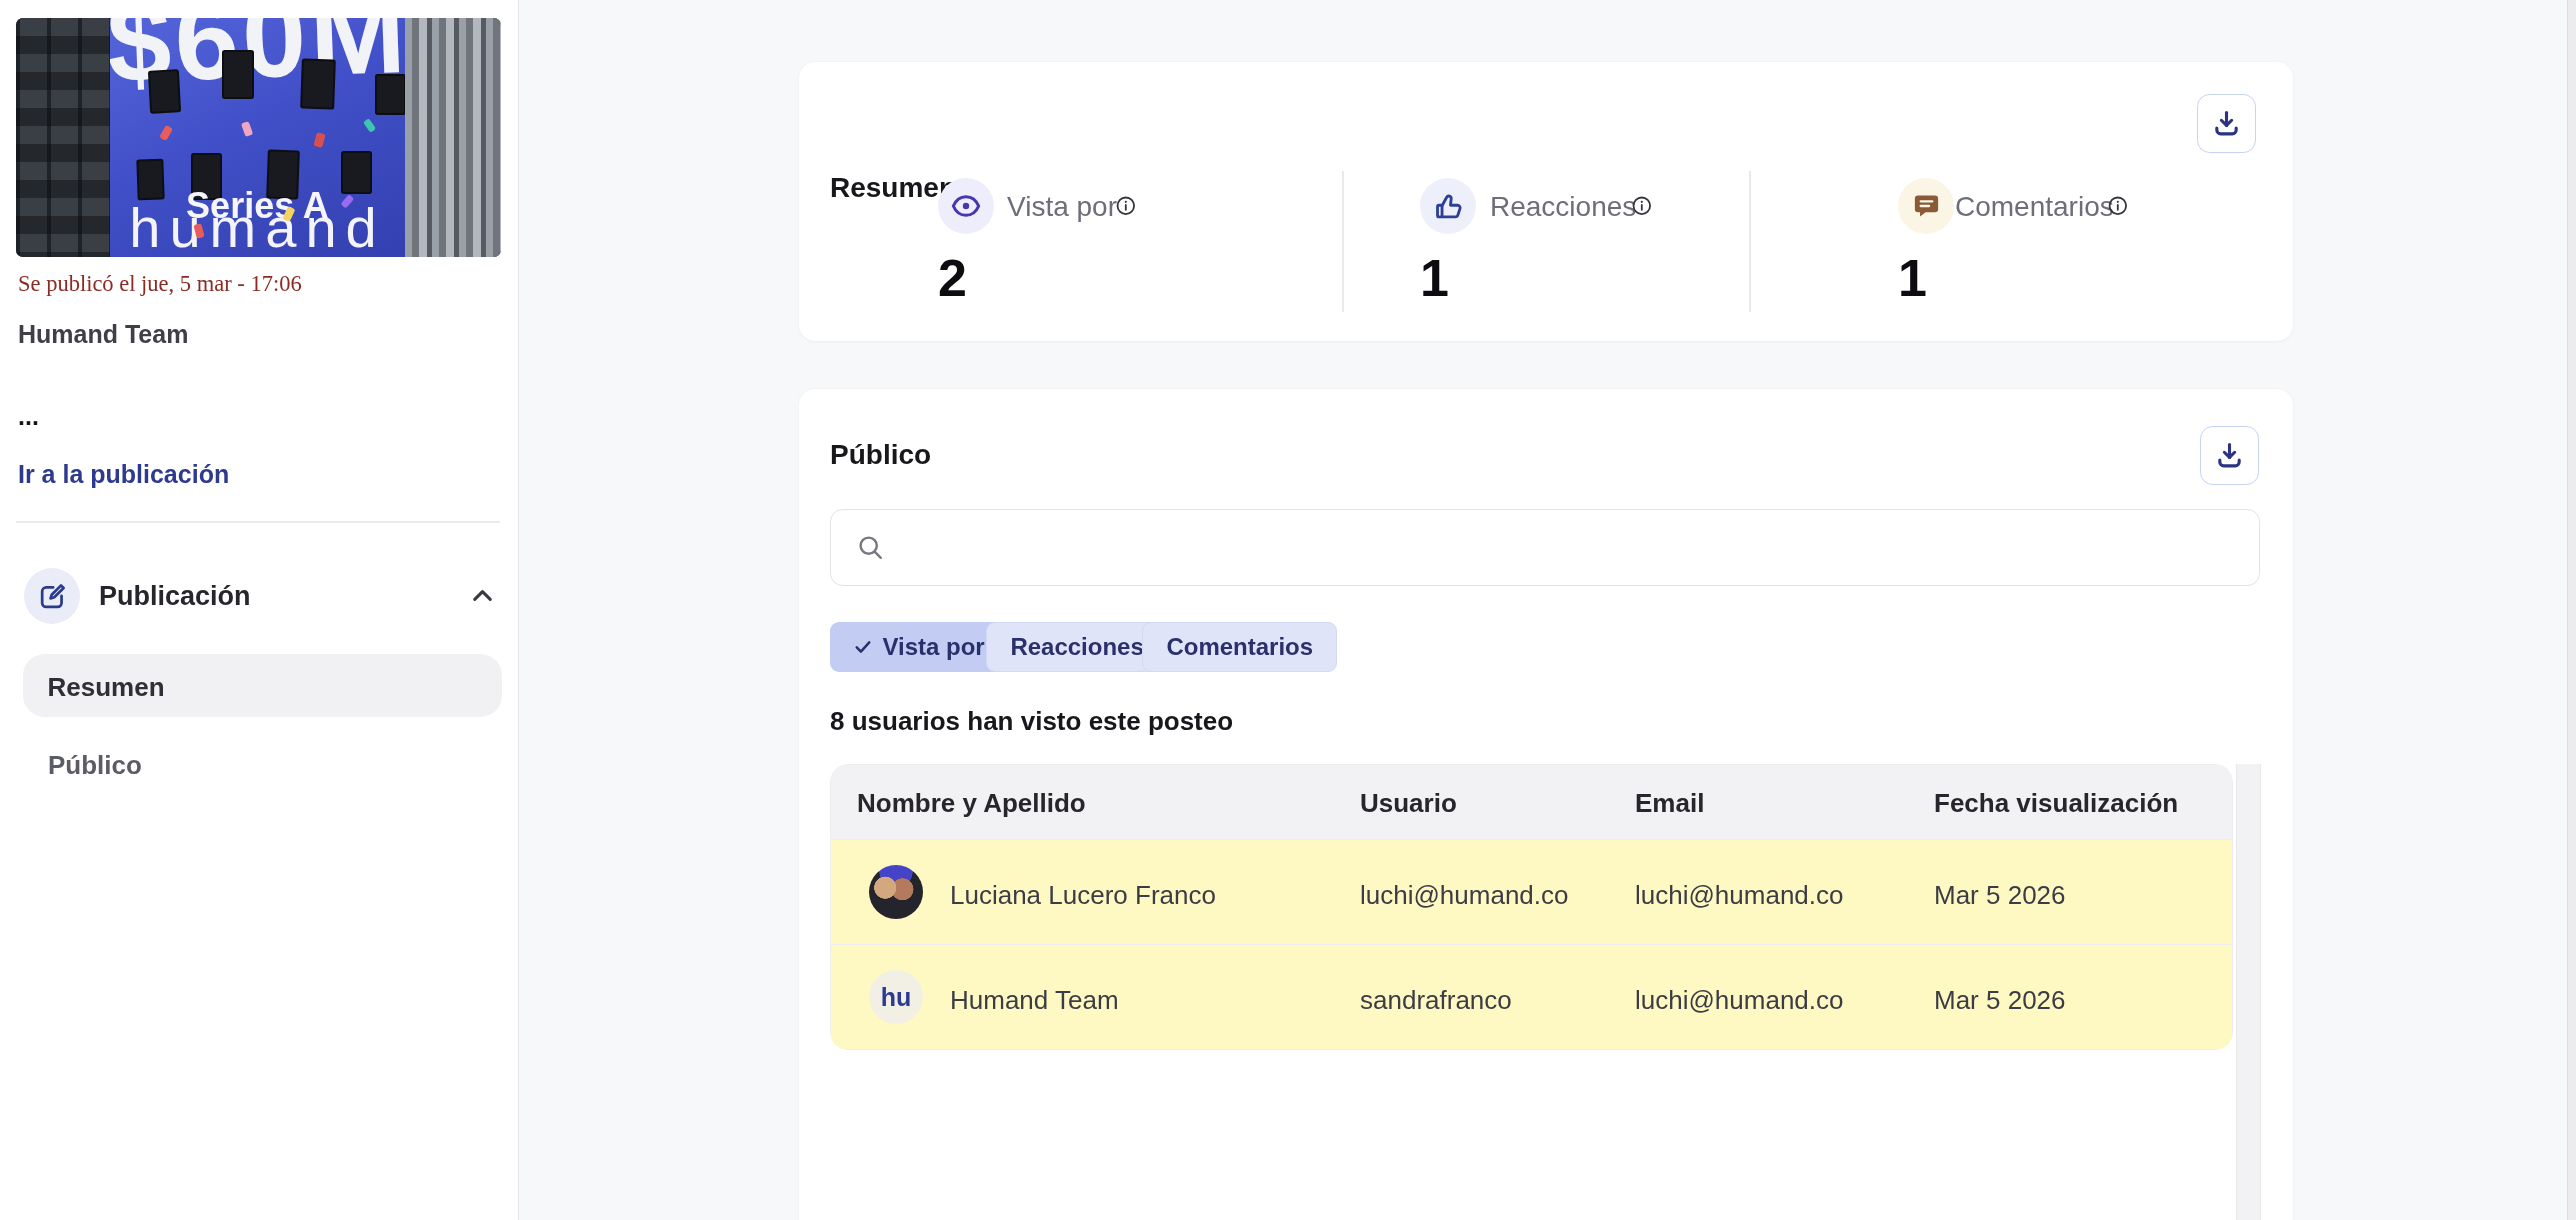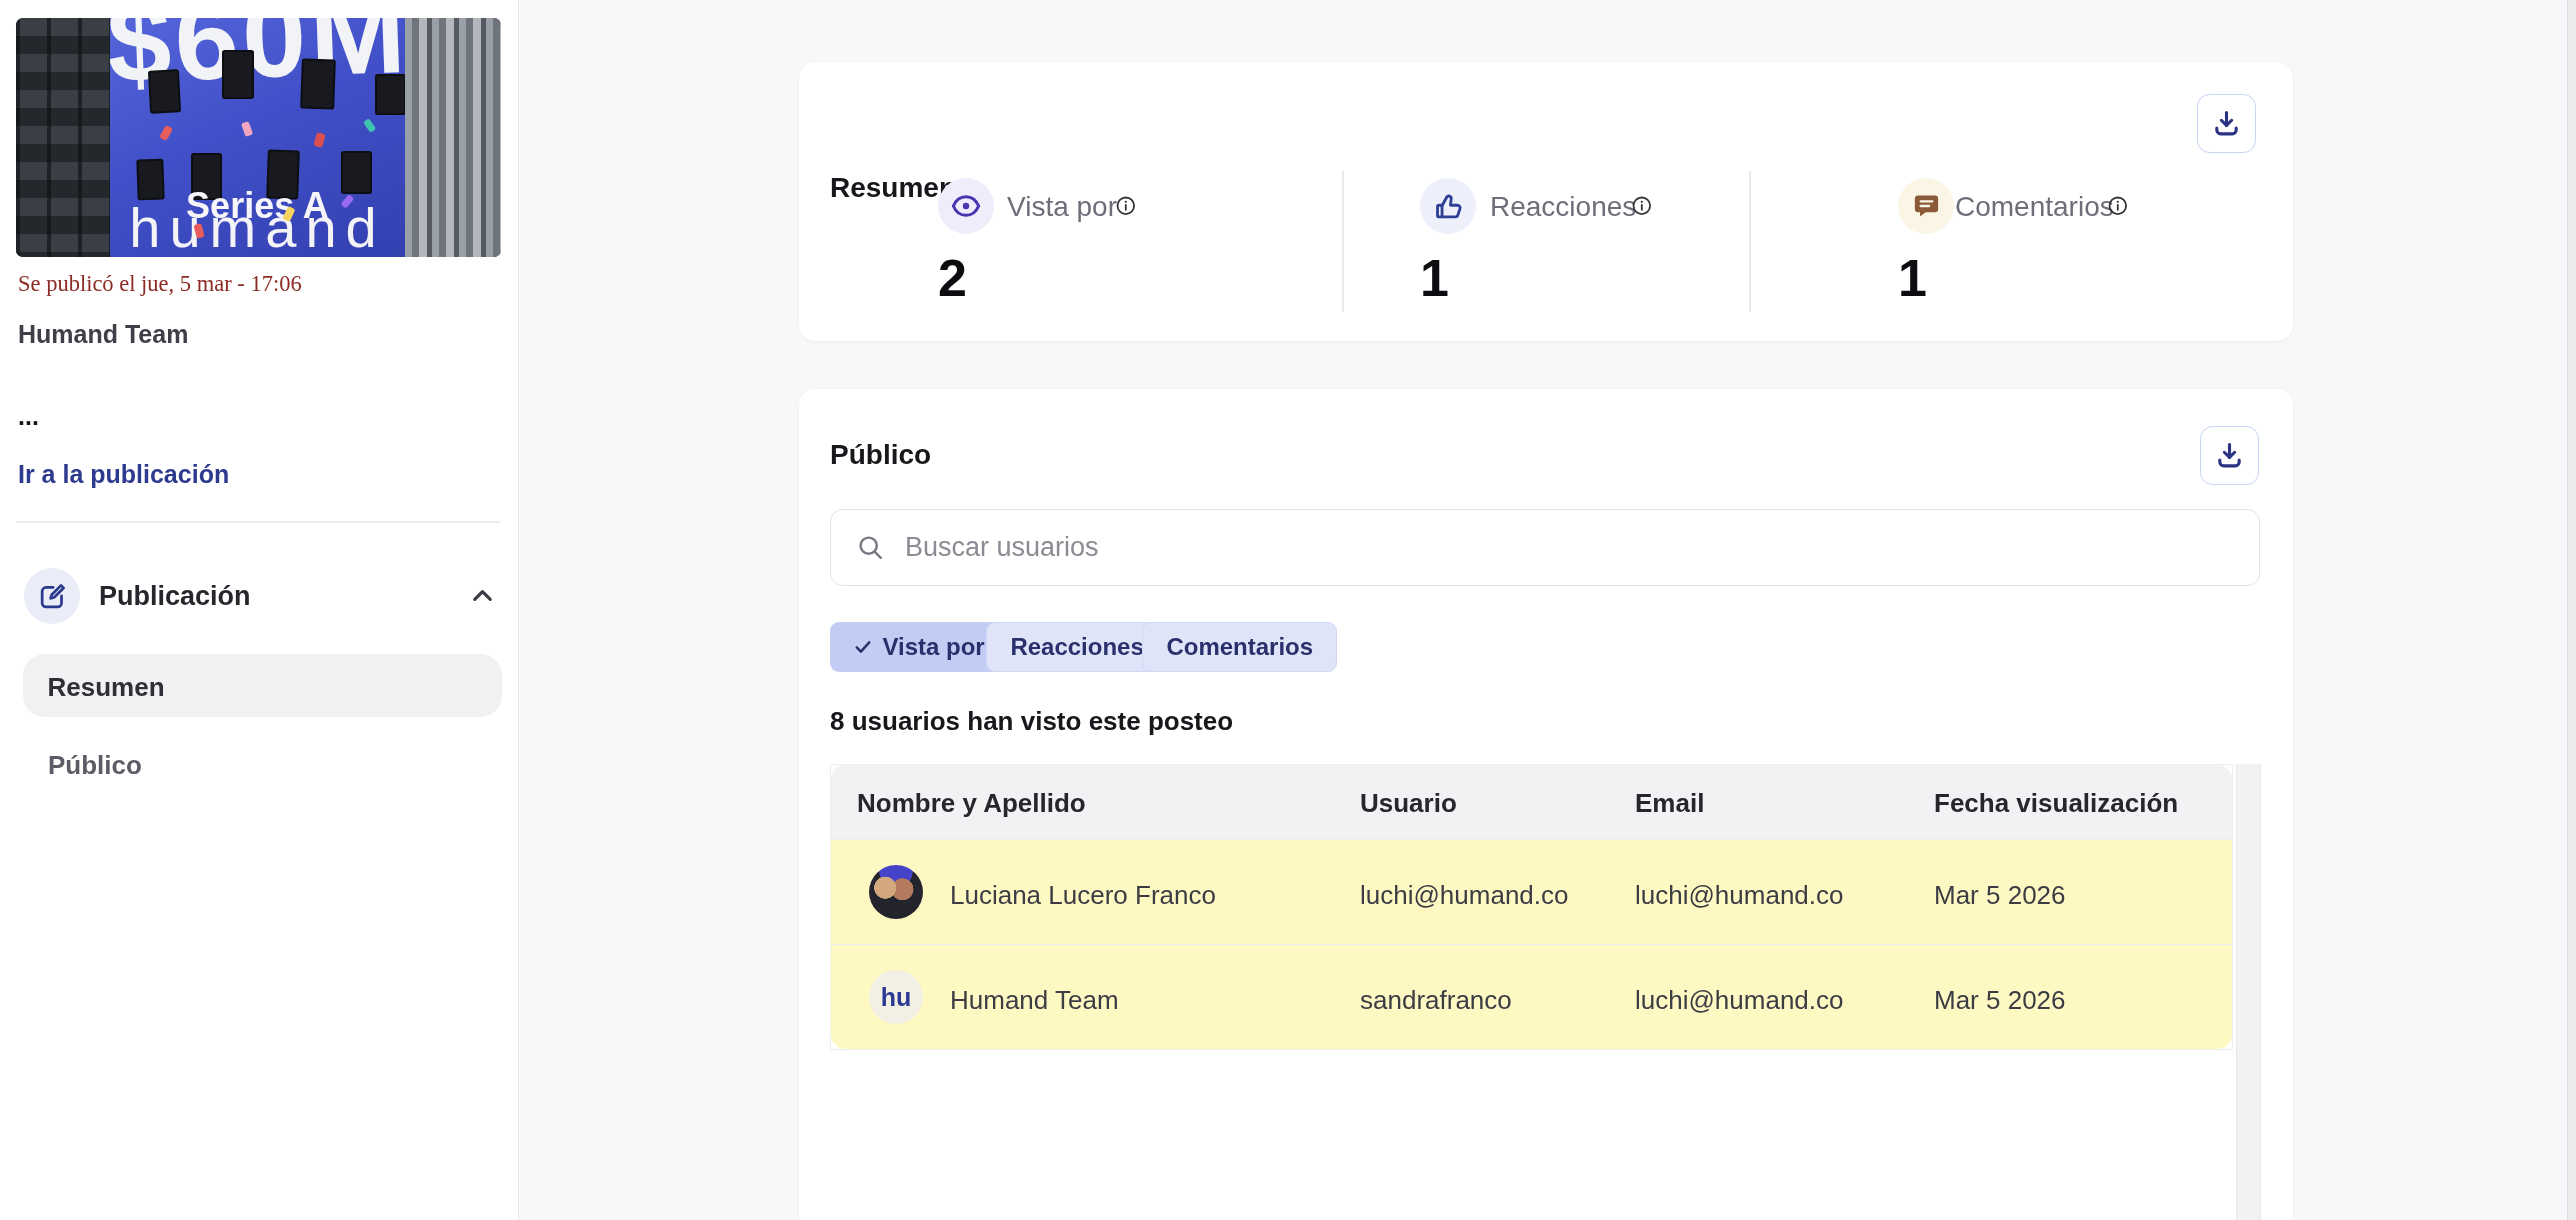--- a/index.html
+++ b/index.html
@@ -98,21 +98,21 @@
   }
   .search-input::placeholder { color:#8b8b94; }
   .chip {
     position:absolute; top:233px; height:50px; border-radius:9px;
     display:flex; align-items:center; justify-content:center; gap:9px;
     font-size:24px; font-weight:bold; color:#29306b; cursor:pointer; padding:0 23.4px;
   }
   .chip-selected { background:#c3cdf4; }
   .chip-normal { background:#dfe4f9; border:0.9px solid #d2d9f4; }
   .tbl-summary { position:absolute; left:31px; top:317px; font-size:26px; font-weight:bold; color:#17171c; }
-  .tbl { position:absolute; left:31px; top:375px; width:1403px; border:0.9px solid #ededf0; border-radius:2px; }
+  .tbl { position:absolute; left:31px; top:375px; width:1403px; border:0.9px solid #ededf0; border-radius:19px; }
   .tbl-header {
     position:relative; height:74px; background:#f2f2f4; border-radius:14.4px 14.4px 0 0;
   }
   .th { position:absolute; top:23.4px; font-size:26px; font-weight:bold; color:#26262c; }
   .tr { position:relative; height:105px; background:#fef9c3; border-top:1.8px solid #ededef; }
   .tr:last-child { border-radius:0 0 14.4px 14.4px; }
   .td { position:absolute; top:40px; font-size:26px; color:#3c3c44; }
   .avatar { position:absolute; left:38px; top:25px; width:54px; height:54px; border-radius:50%; }
   .avatar-photo {
     background:
@@ -268,21 +268,20 @@
           <path d="M8 9.5l4 4 4-4"></path>
           <path d="M4.5 15.5v1.5a3 3 0 0 0 3 3h9a3 3 0 0 0 3-3v-1.5"></path>
       </svg>
     </div>
 
     <div class="search-box">
       <svg width="29" height="29" viewBox="0 0 24 24" fill="none" stroke="#77777f" stroke-width="2" stroke-linecap="round">
         <circle cx="10.5" cy="10.5" r="6.7"></circle>
           <line x1="15.6" y1="15.6" x2="20.5" y2="20.5"></line>
       </svg>
-      <input class="search-input" type="text" placeholder="Buscar usuarios" style="">
     </div>
 
     <div class="chip chip-selected" style="left:31px;">
       <svg width="20" height="20" viewBox="0 0 24 24" fill="none" stroke="#29306b" stroke-width="3" stroke-linecap="round" stroke-linejoin="round">
         <polyline points="4.5 12.5 9.5 17.5 19.5 6.5"></polyline>
       </svg>
       <span>Vista por</span>
     </div>
     <div class="chip chip-normal" style="left:187px;">
       <span>Reacciones</span>

